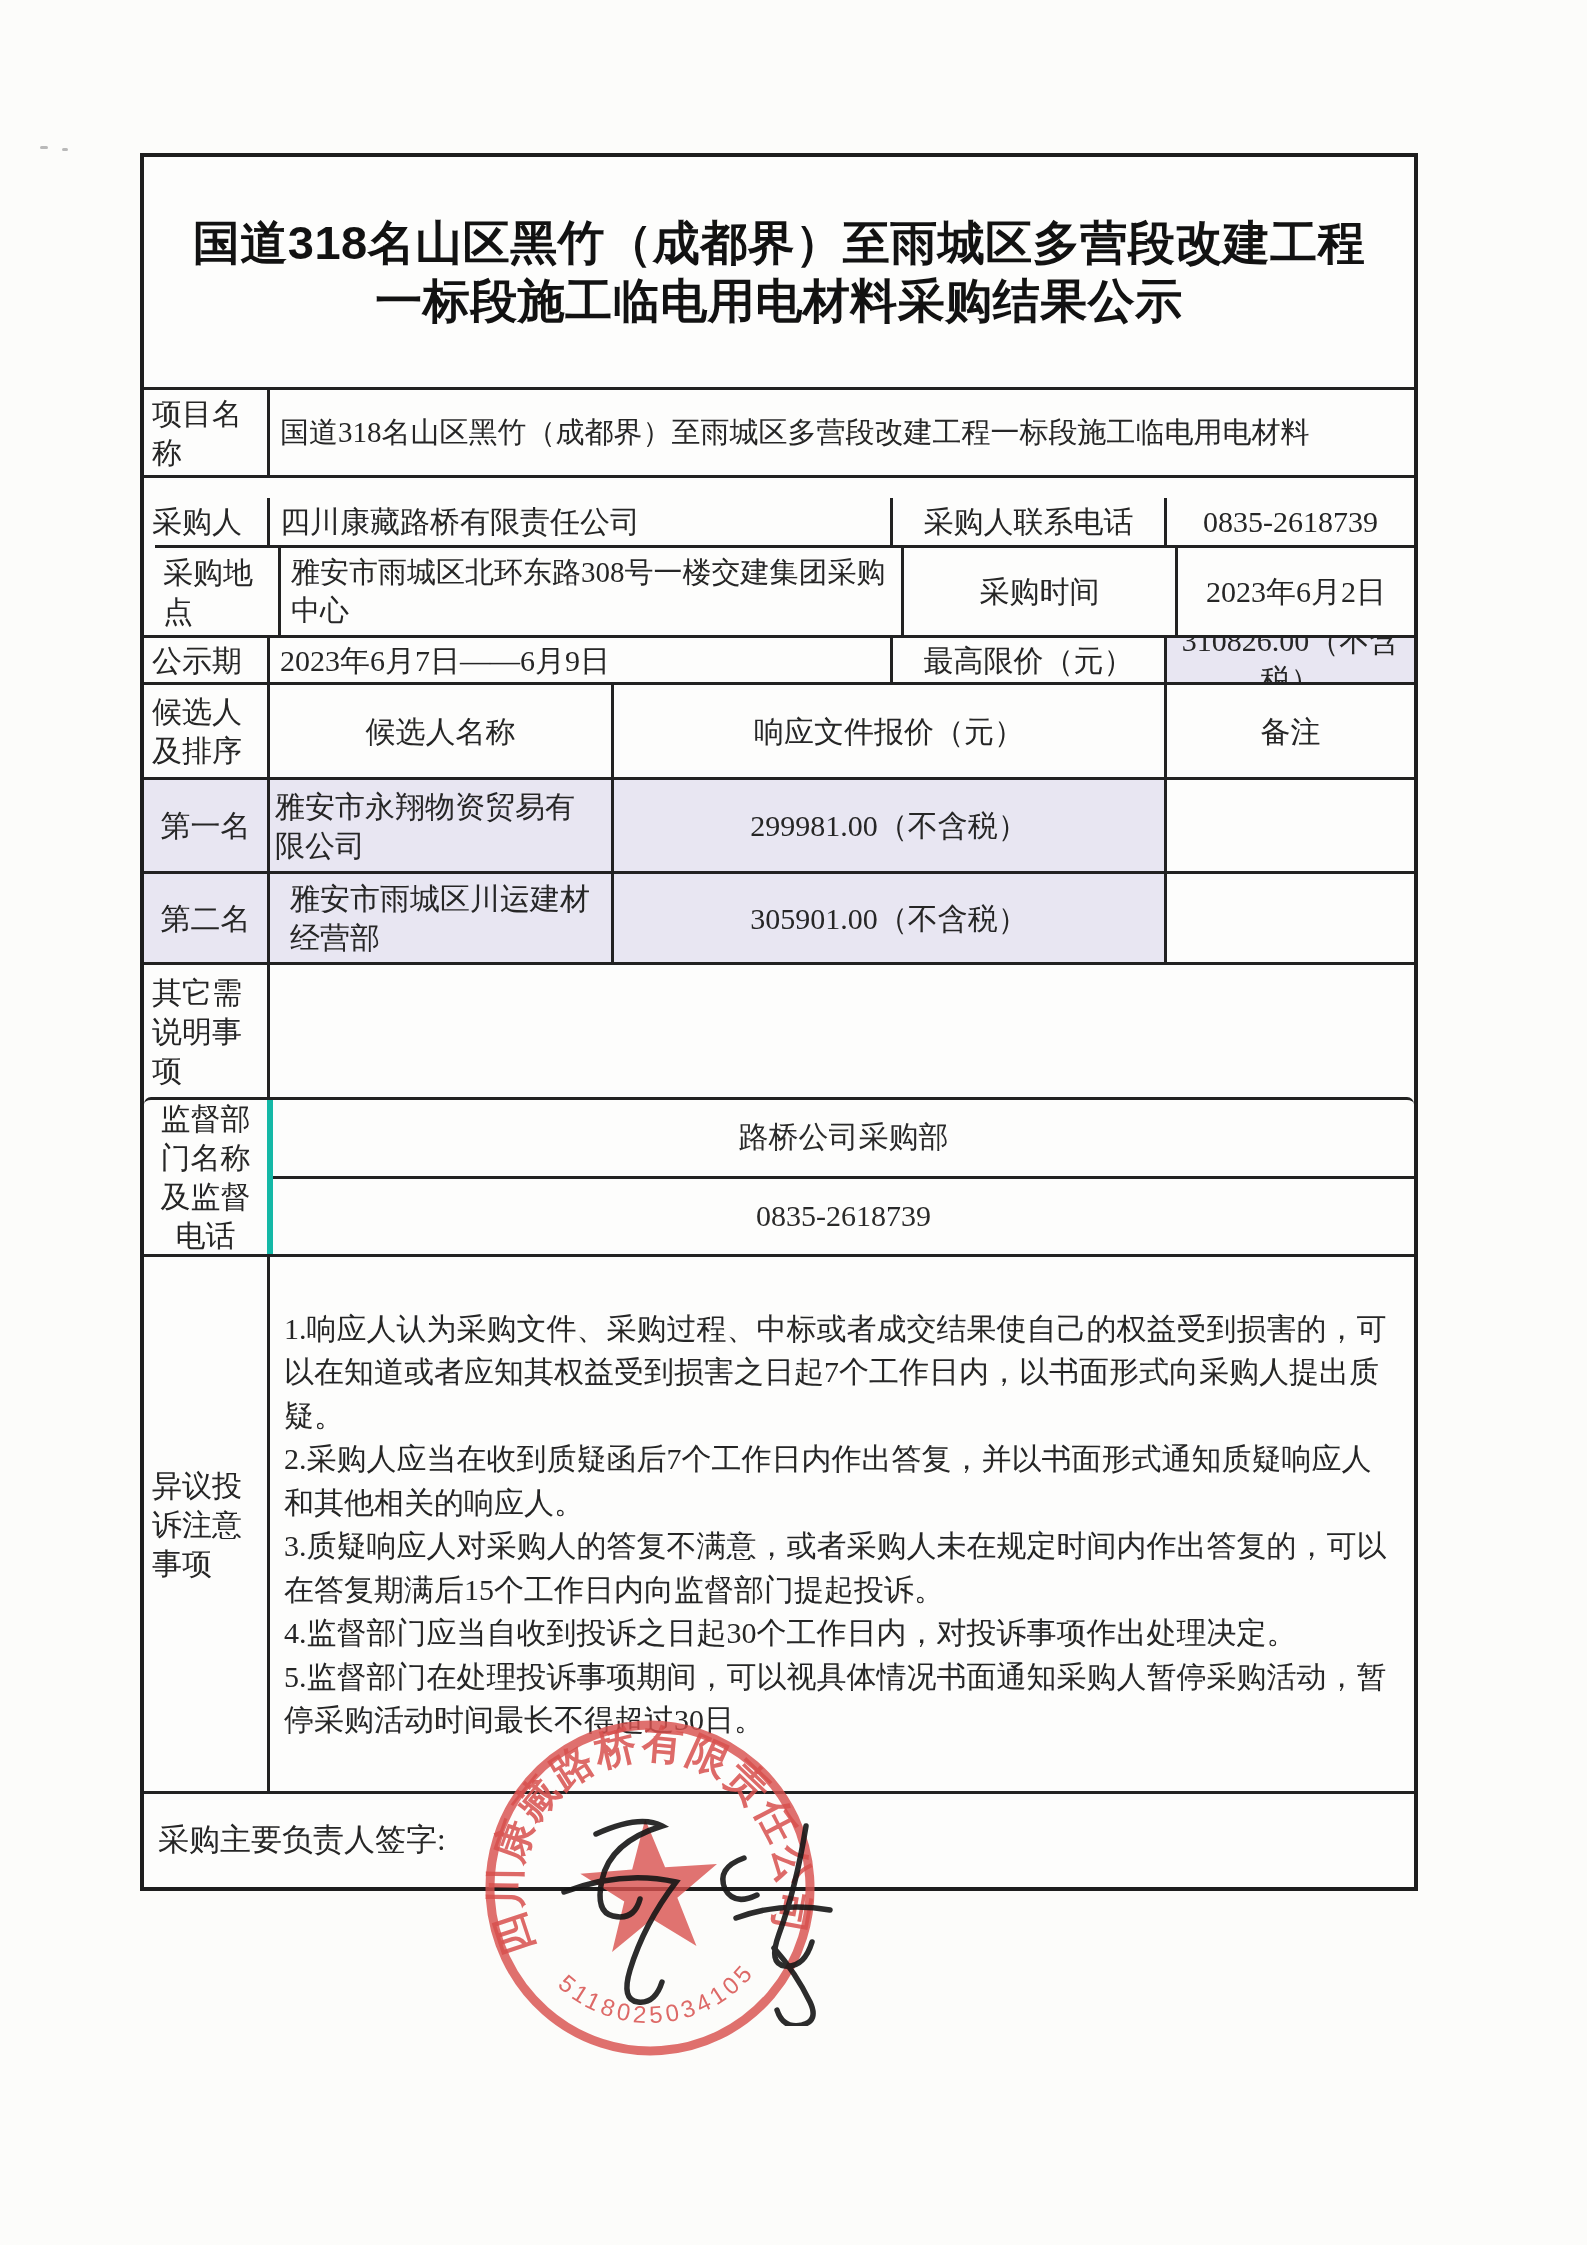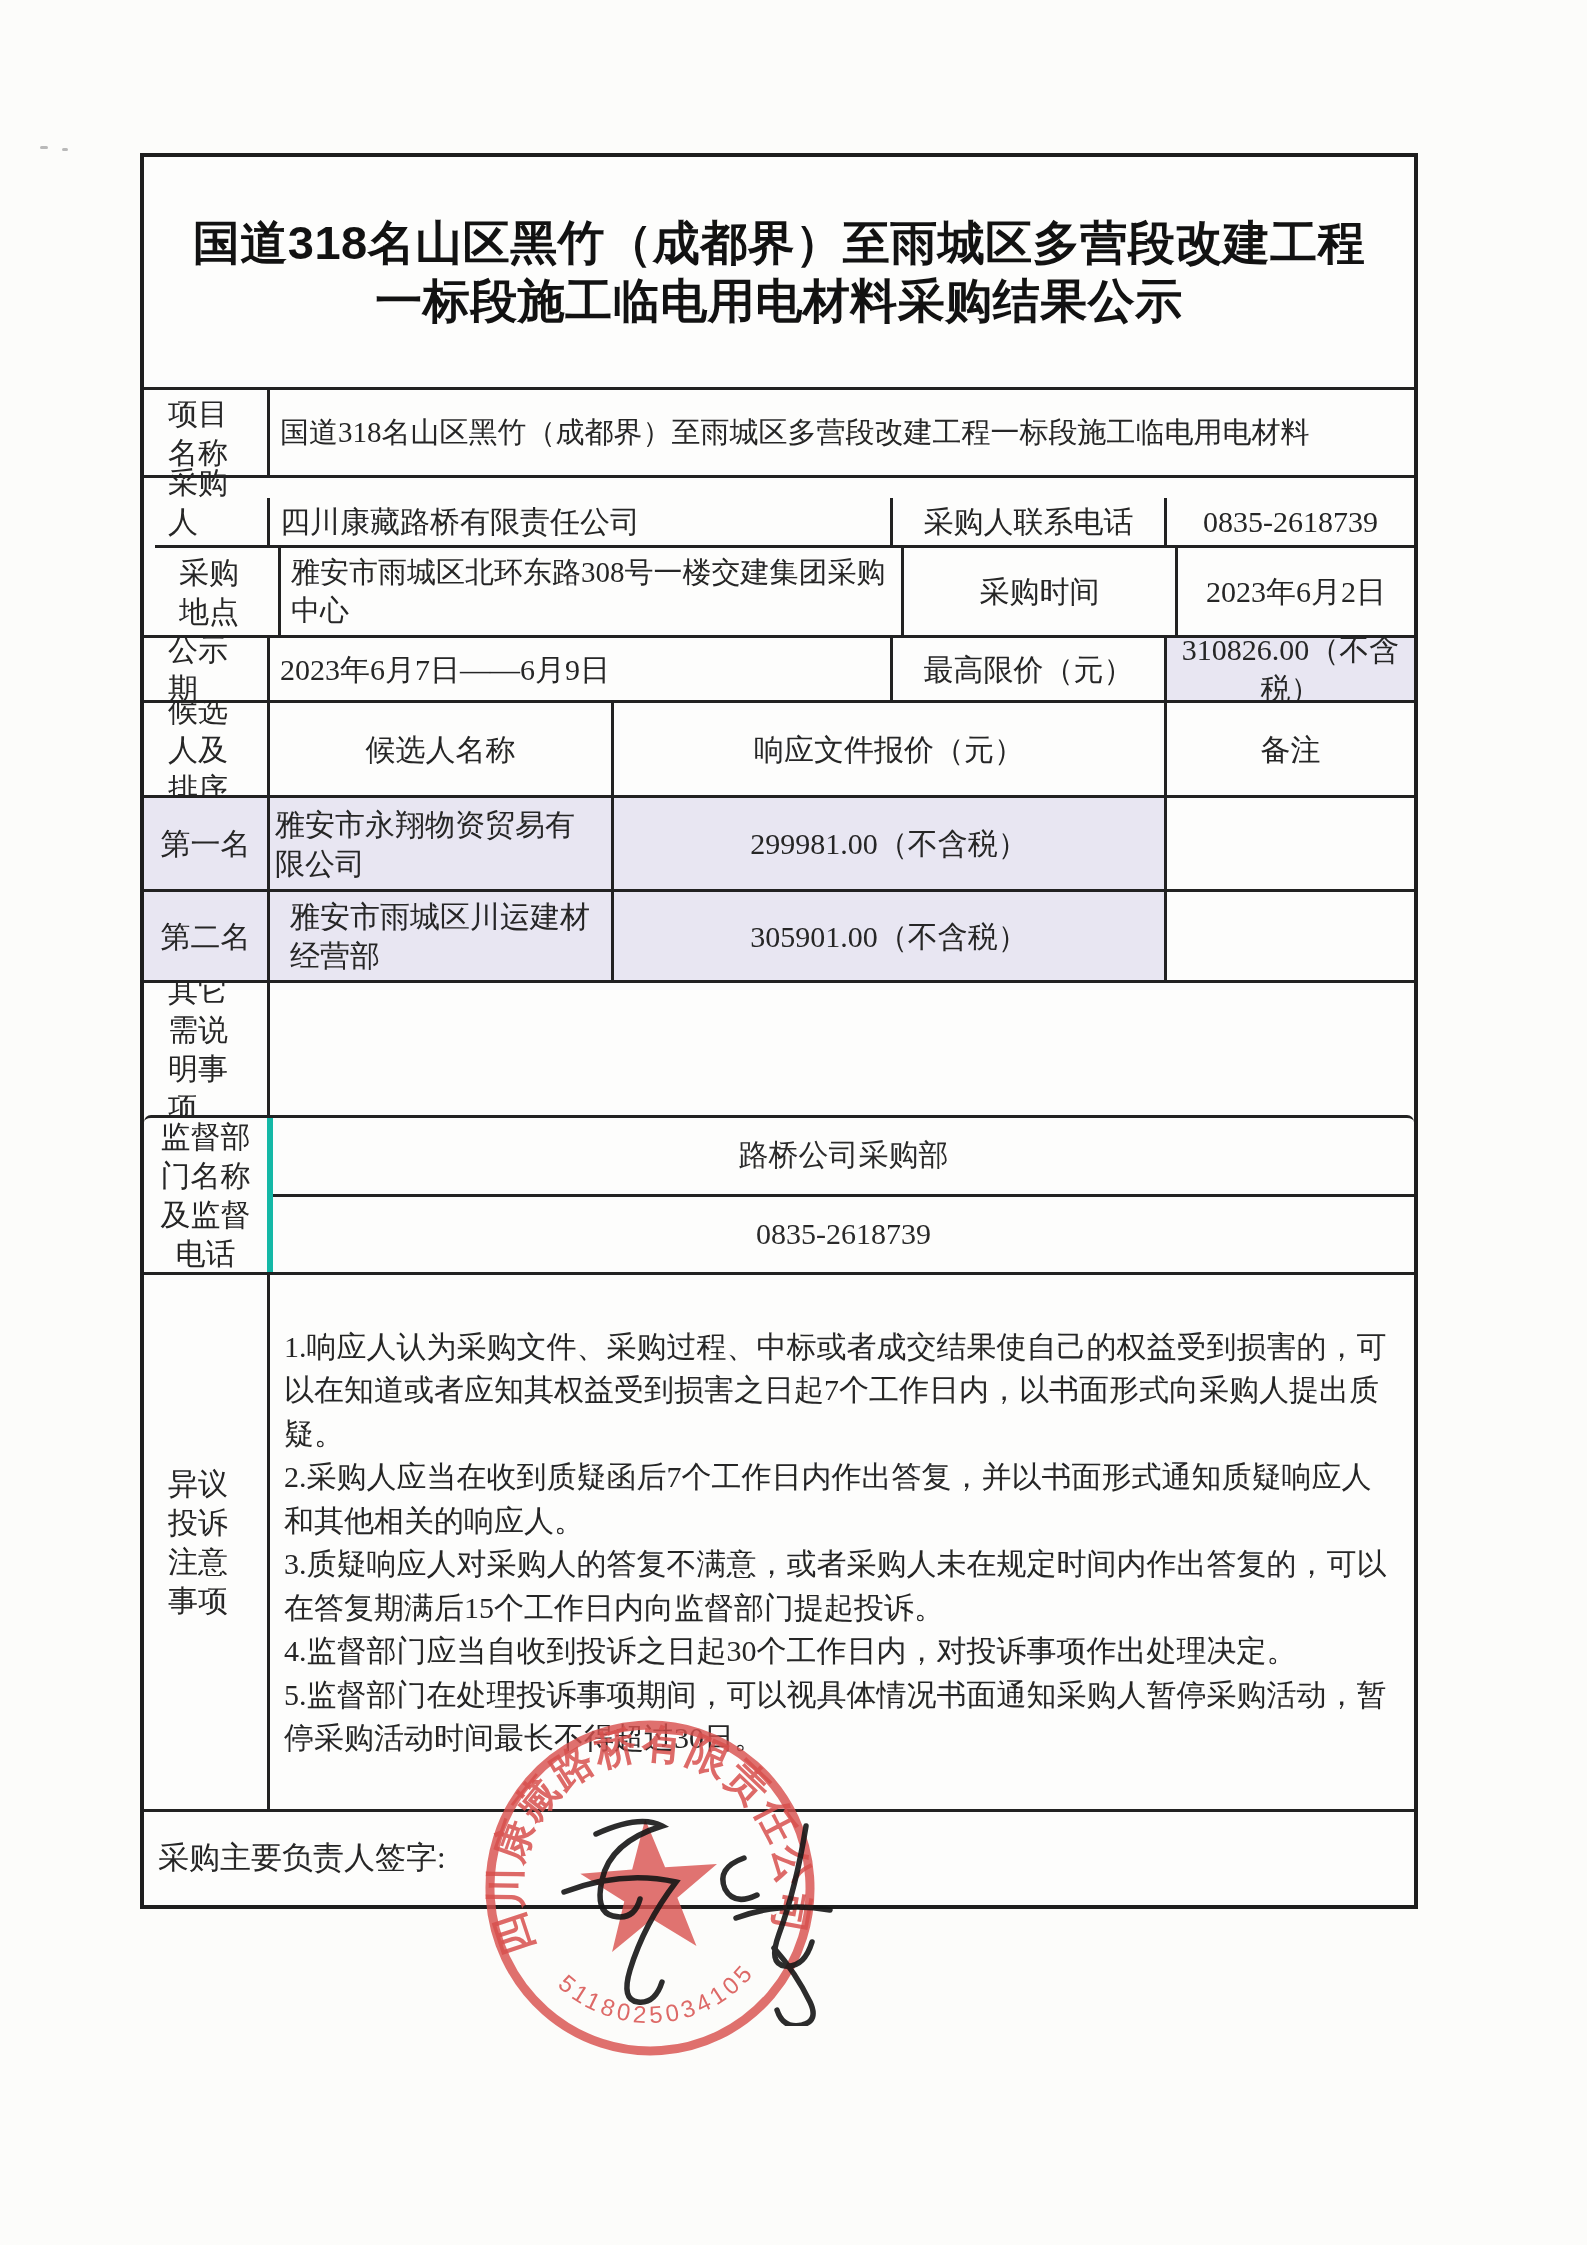--- a/index.html
+++ b/index.html
@@ -17,42 +17,42 @@
   }
   .trow{display:flex;border-top:3px solid #222;box-sizing:border-box;}
   .trow.first{border-top:none;}
   .tcell{
     border-left:3px solid #222;box-sizing:border-box;
     display:flex;align-items:center;
     font-size:30px;line-height:1.3;color:#262626;
     padding:4px 10px;overflow:hidden;
   }
   .tcell.cfirst{border-left:none;}
-  .c-label{width:123px;flex:0 0 123px;padding:4px 24px;}
+  .c-label{width:123px;flex:0 0 123px;padding:4px 8px;}
   .c-label.center{justify-content:center;text-align:center;padding:4px 4px;}
   .w-b4{flex:0 0 623px;}   
   .w-c4{flex:0 0 274px;}   
   .w-bn{flex:0 0 344px;}   
   .w-cn{flex:0 0 553px;}   
   .w-last{flex:1 1 auto;}
   .hcenter{justify-content:center;text-align:center;}
   .lav{background:#e8e6f2;}
   
   .title-row{height:230px;border-radius:12px;}
   .title-cell{
     width:100%;display:flex;align-items:center;justify-content:center;
     text-align:center;font-family:"Liberation Sans","DejaVu Sans",sans-serif;
     font-weight:bold;font-size:47px;line-height:1.24;color:#121212;
     padding:0 28px;box-sizing:border-box;letter-spacing:0.5px;
   }
   
   .h-project{height:88px;}
   .h-purchaser{height:70px;align-items:flex-end;}
   .h-location{height:90px;margin-left:11px;}
-  .h-publicity{height:65px;justify-content:center;}
+  .h-publicity{height:47px;justify-content:center;}
   .h-candhead{height:95px;}
   .h-cand1{height:94px;}
   .h-cand2{height:91px;}
   .h-other{height:135px;}
   .h-superv{height:157px;border-radius:7px;}
   .h-objection{height:537px;}
   .h-sign{height:96px;}
   
   .superv-right{flex:1 1 auto;display:flex;flex-direction:column;padding:0;border-left:6px solid #14b8a6;}
   .superv-sub{flex:1 1 0;display:flex;align-items:center;justify-content:center;font-size:30px;}

